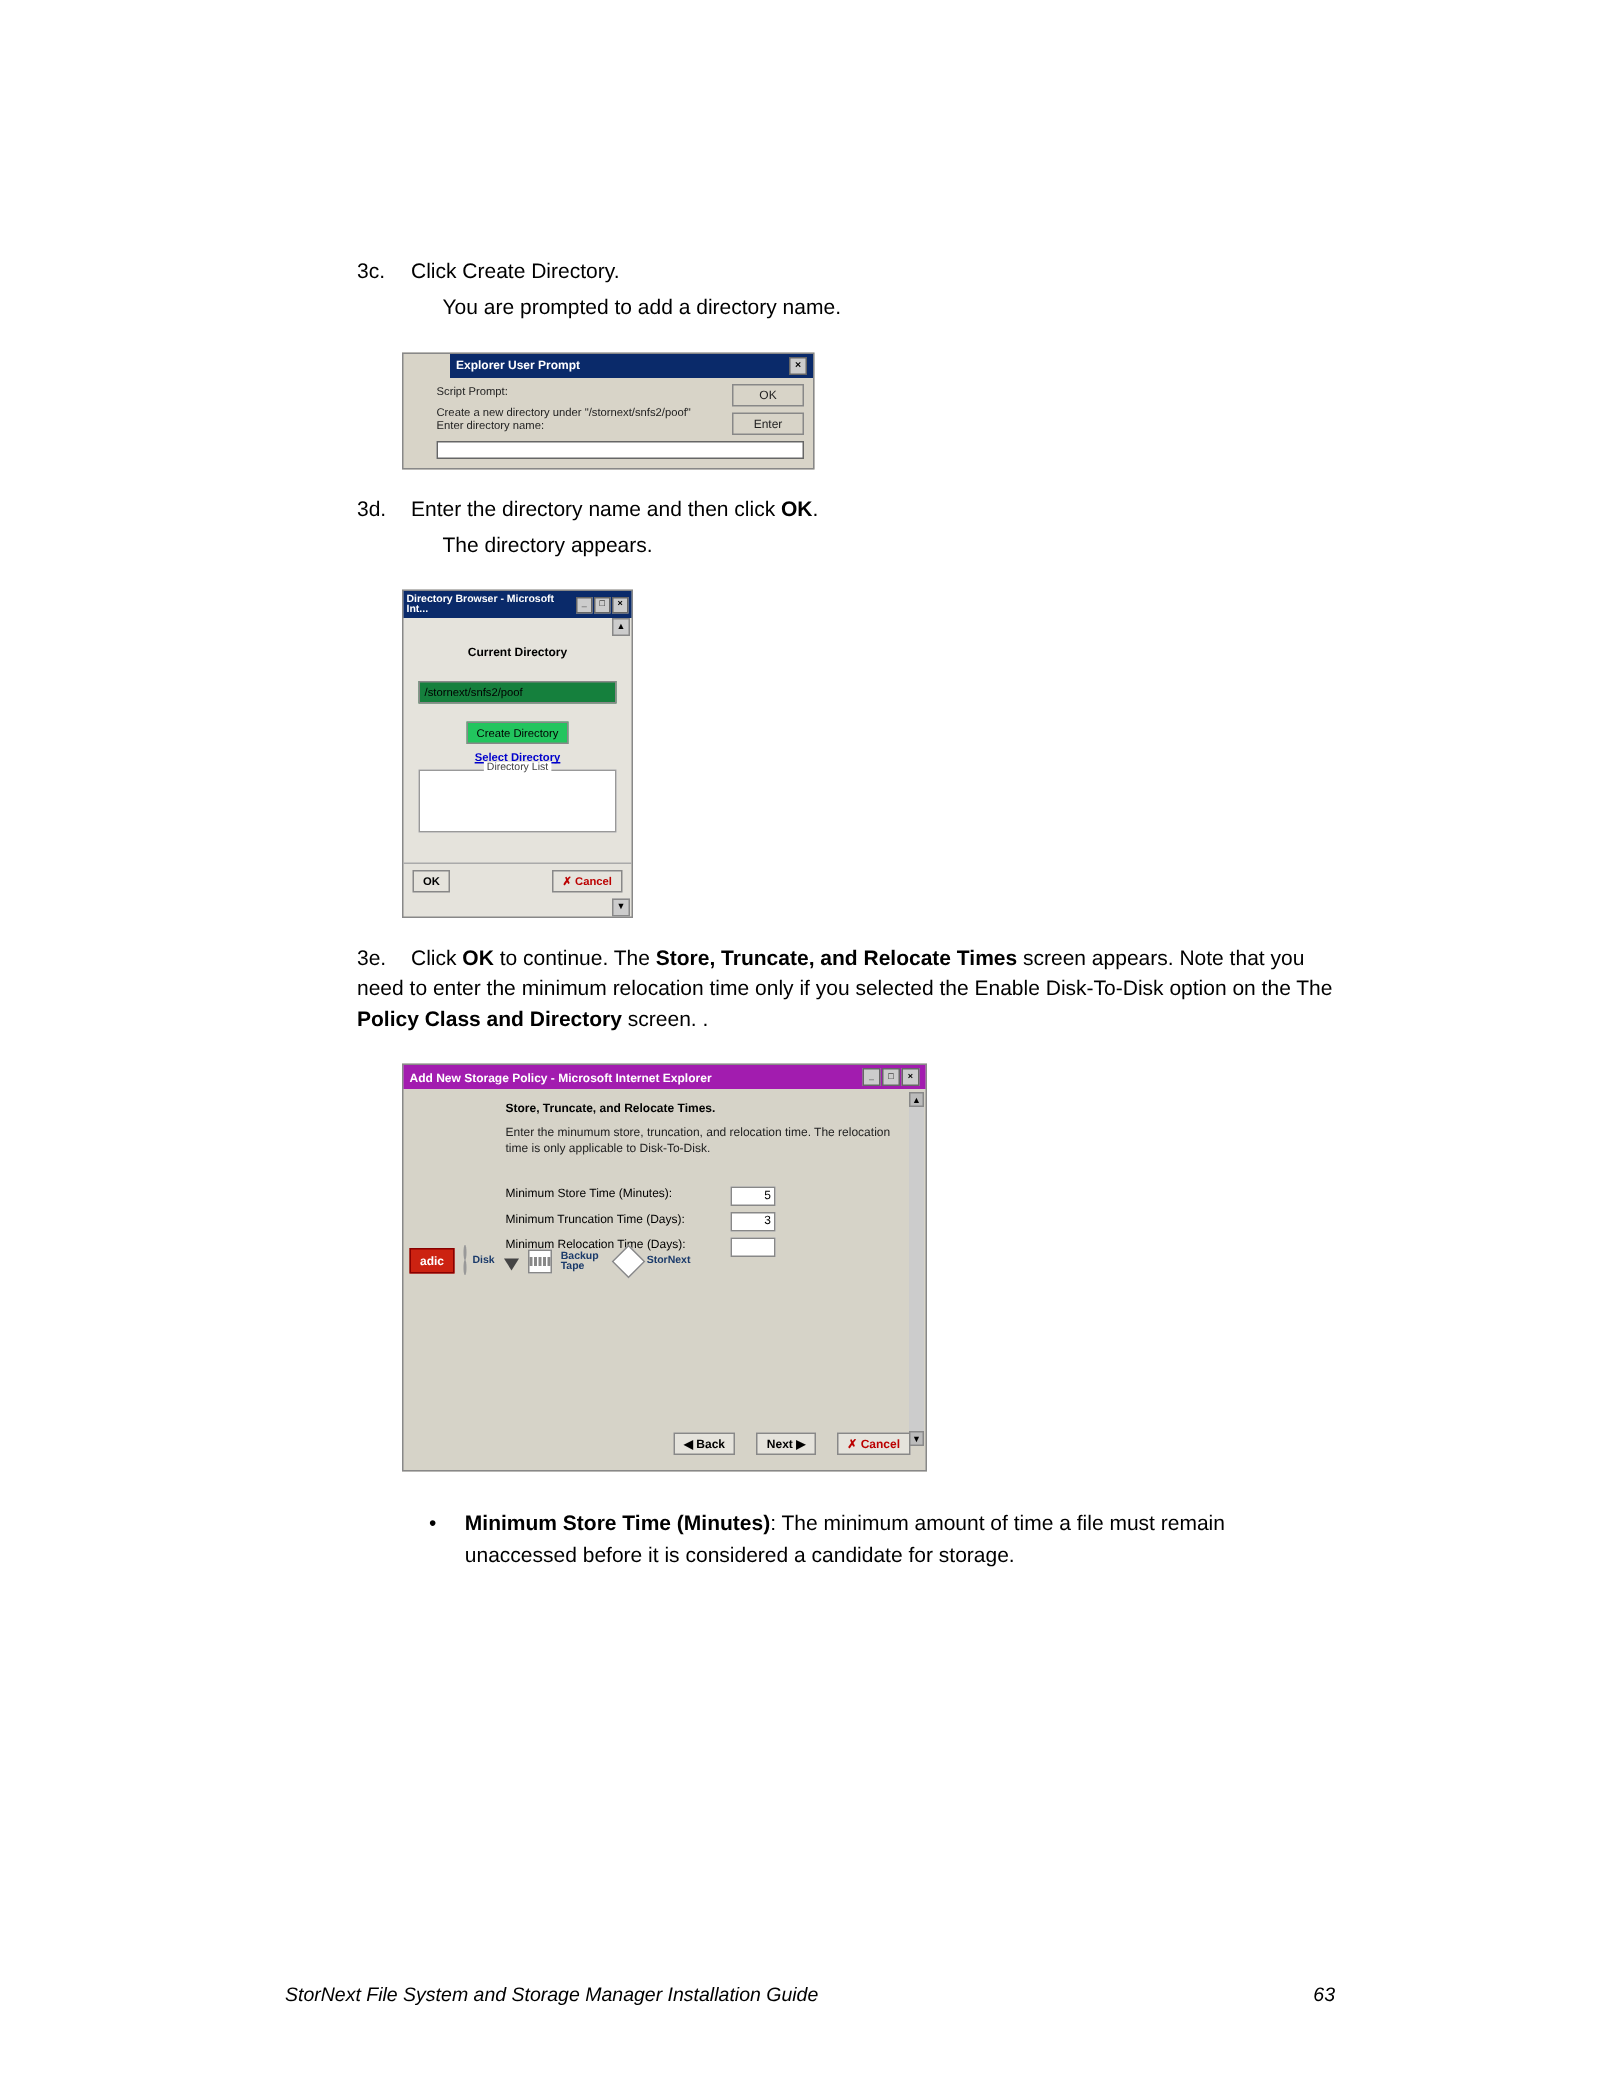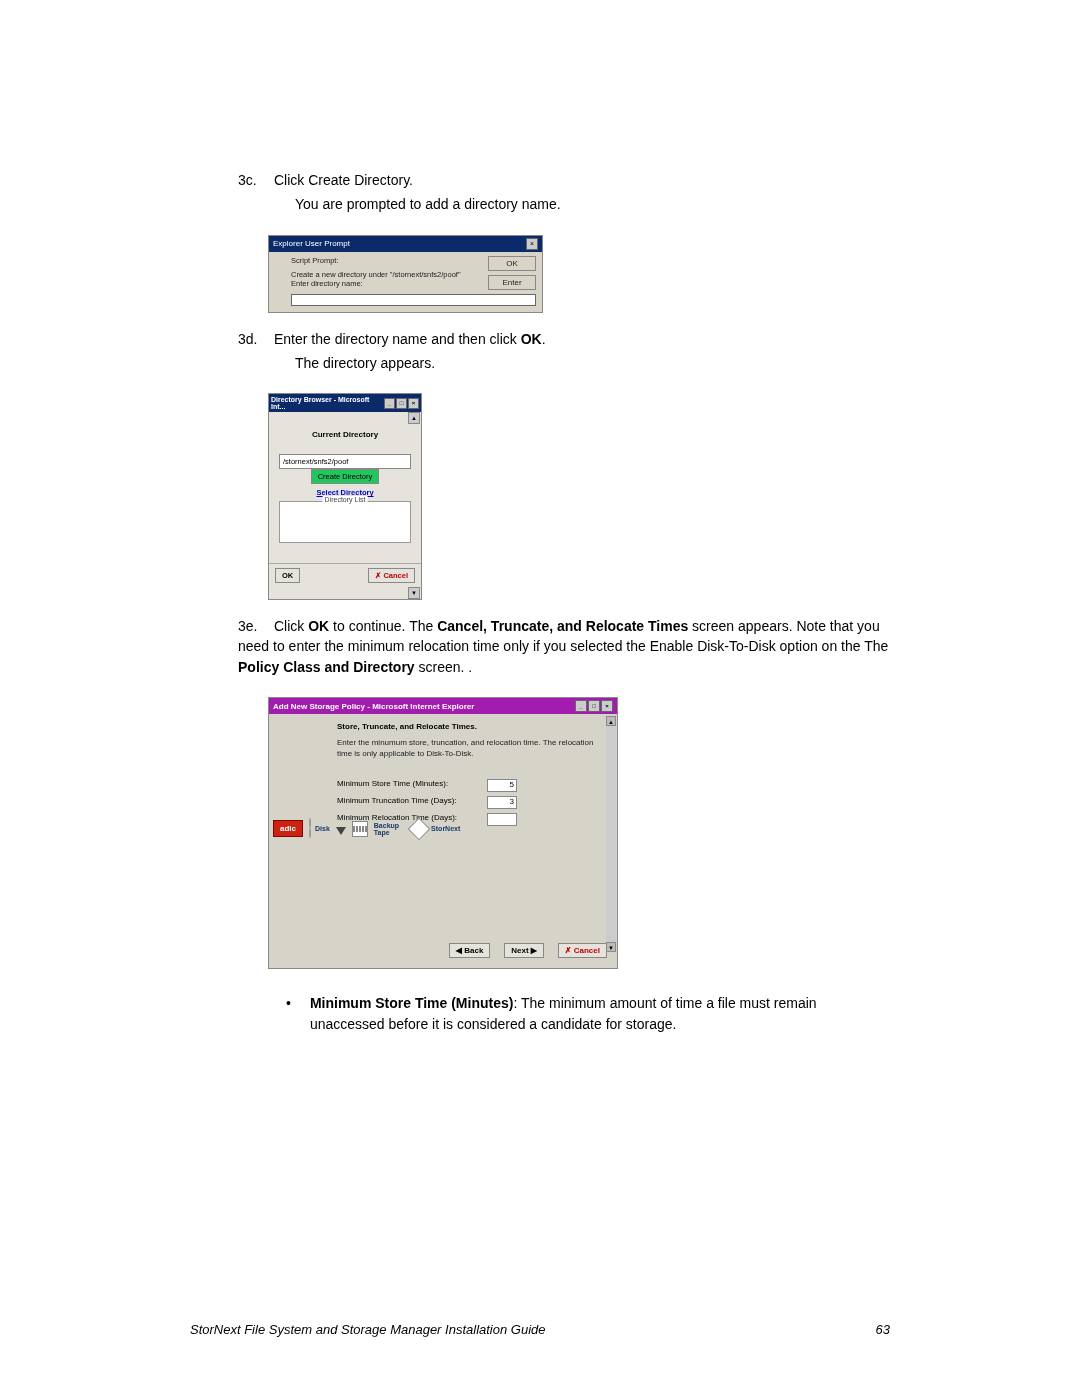--- a/index.html
+++ b/index.html
@@ -30,25 +30,26 @@
     width: 275px;
     margin: 20px 0 16px 30px;
     background: #d8d4c8;
     position: relative;
     padding-bottom: 6px;
   }
   .ss1 .titlebar {
     background: #0a2a6a;
     color: #fff;
     font-size: 8px;
-    font-weight: normal;
+    font-weight: bold;
     padding: 2px 4px;
     display: flex;
     justify-content: space-between;
     align-items: center;
+    margin-left: 31px;
   }
   .ss1 .closebox {
     background: #ccc; color:#000;
     font-size:7px; width:10px; height:10px;
     line-height:10px; text-align:center;
     border:1px solid #666;
   }
   .ss1 .content {
     position: relative;
     padding: 4px 6px 0 6px;
@@ -96,23 +97,23 @@
     width:9px; height:9px; font-size:6px;
     line-height:9px; text-align:center; color:#000;
   }
   .ss2 .body {
     padding: 6px 6px 10px 6px;
     font-size: 8px;
     text-align: center;
   }
   .ss2 .hdr { font-weight: bold; margin-bottom:15px; }
   .ss2 .dirinput {
-    background:#ffffff; border:1px solid #888;
+    background:#15803d; border:1px solid #888;
     font-size:7.5px; text-align:left;
-    padding:2px 3px; margin: 0 4px 0 4px;
+    padding:2px 3px; margin: 0 4px 12px 4px;
   }
   .ss2 .smallbtn {
     background:#22c55e; border:1px solid #888;
     font-size:7.5px; padding:2px 6px;
     display:inline-block; margin-bottom:4px;
   }
   .ss2 .link {
     color: #0000cc; text-decoration: underline;
     font-weight:bold; font-size:7.5px; margin-bottom:4px;
   }
@@ -298,21 +299,21 @@
     <div class="bottombar">
       <span class="okbtn">OK</span>
       <span class="cancelbtn">✗ Cancel</span>
     </div>
     <div class="scrollhint">
         <span class="arrow">▼</span>
       </div>
   </div>
 
   <div class="body-text" style="margin-bottom:8px">
-    <span class="num">3e.</span><span>Click </span><span class="bold">OK</span><span> to continue. The </span><span class="bold">Cancel, Truncate, and Relocate Times</span><span> screen appears. Note that you need to enter the minimum relocation time only if you selected the Enable Disk-To-Disk option on the The </span><span class="bold">Policy Class and Directory</span><span> screen. .</span>
+    <span class="num">3e.</span><span>Click </span><span class="bold">OK</span><span> to continue. The </span><span class="bold">Store, Truncate, and Relocate Times</span><span> screen appears. Note that you need to enter the minimum relocation time only if you selected the Enable Disk-To-Disk option on the The </span><span class="bold">Policy Class and Directory</span><span> screen. .</span>
   </div>
 
   <div class="ss ss3">
     <div class="titlebar">
       <span>Add New Storage Policy - Microsoft Internet Explorer</span>
       <span class="winbtns">
         <span class="wbtn">_</span>
         <span class="wbtn">□</span>
         <span class="wbtn">×</span>
       </span>

